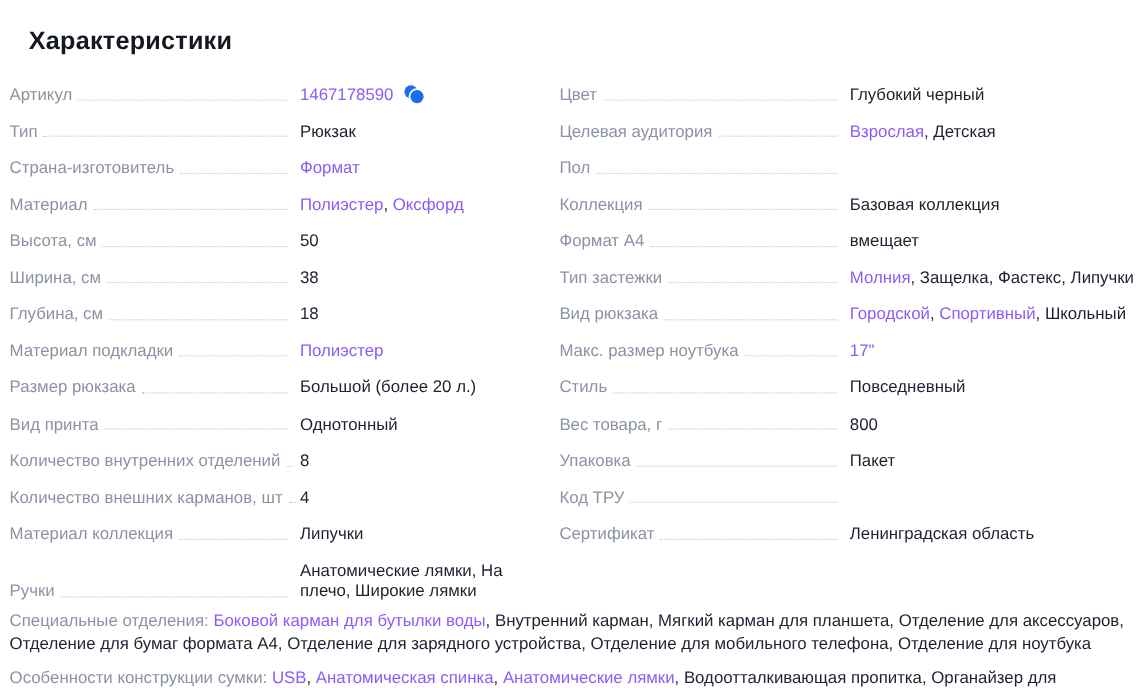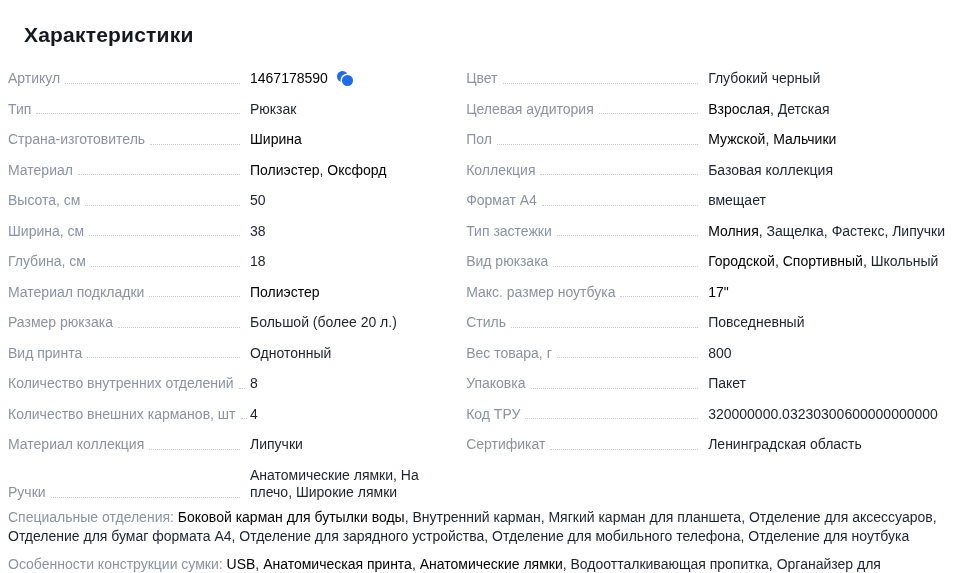--- a/index.html
+++ b/index.html
@@ -44,21 +44,21 @@
   .spec-value {
     flex: 1;
     font-size: 14px;
     line-height: 17.5px;
     color: #1d2230;
     white-space: nowrap;
     min-width: 0;
   }
   .spec-value.wrap { white-space: normal; }
   .spec-value.break { white-space: normal; word-break: break-all; }
-  a.val-link { color: #000000; text-decoration: none; cursor: pointer; }
+  a.val-link { color: #8b5cf6; text-decoration: none; cursor: pointer; }
   .copy-icon {
     display: inline-block;
     position: relative;
     width: 17px; height: 15px;
     margin-left: 8px;
     vertical-align: -3px;
     cursor: pointer;
   }
   .copy-icon .c1, .copy-icon .c2 {
     position: absolute;
@@ -97,21 +97,21 @@
             <span class="spec-label">Тип</span>
             <span class="dots"></span>
           </div>
           <div class="spec-value"><span>Рюкзак</span></div>
         </div>
         <div class="spec-row">
           <div class="label-cell">
             <span class="spec-label">Страна-изготовитель</span>
             <span class="dots"></span>
           </div>
-          <div class="spec-value"><a class="val-link" href="#">Ширина</a></div>
+          <div class="spec-value"><a class="val-link" href="#">Формат</a></div>
         </div>
         <div class="spec-row">
           <div class="label-cell">
             <span class="spec-label">Материал</span>
             <span class="dots"></span>
           </div>
           <div class="spec-value"><a class="val-link" href="#">Полиэстер</a><span>, </span><a class="val-link" href="#">Оксфорд</a></div>
         </div>
         <div class="spec-row">
           <div class="label-cell">
@@ -197,21 +197,20 @@
             <span class="spec-label">Целевая аудитория</span>
             <span class="dots"></span>
           </div>
           <div class="spec-value"><a class="val-link" href="#">Взрослая</a><span>, Детская</span></div>
         </div>
         <div class="spec-row">
           <div class="label-cell">
             <span class="spec-label">Пол</span>
             <span class="dots"></span>
           </div>
-          <div class="spec-value"><a class="val-link" href="#">Мужской</a><span>, </span><a class="val-link" href="#">Мальчики</a></div>
         </div>
         <div class="spec-row">
           <div class="label-cell">
             <span class="spec-label">Коллекция</span>
             <span class="dots"></span>
           </div>
           <div class="spec-value"><span>Базовая коллекция</span></div>
         </div>
         <div class="spec-row">
           <div class="label-cell">
@@ -260,28 +259,27 @@
             <span class="spec-label">Упаковка</span>
             <span class="dots"></span>
           </div>
           <div class="spec-value"><span>Пакет</span></div>
         </div>
         <div class="spec-row">
           <div class="label-cell">
             <span class="spec-label">Код ТРУ</span>
             <span class="dots"></span>
           </div>
-          <div class="spec-value wrap break"><span>320000000.03230300600000000000</span></div>
         </div>
         <div class="spec-row">
           <div class="label-cell">
             <span class="spec-label">Сертификат</span>
             <span class="dots"></span>
           </div>
           <div class="spec-value"><span>Ленинградская область</span></div>
         </div>
       </div>
   </div>
   <div class="footer" id="footer">
       <div class="f-section"><span class="f-label">Специальные отделения:</span><span> </span><a class="val-link" href="#">Боковой карман для бутылки воды</a><span>, Внутренний карман, Мягкий карман для планшета, Отделение для аксессуаров, Отделение для бумаг формата А4, Отделение для зарядного устройства, Отделение для мобильного телефона, Отделение для ноутбука</span></div>
-      <div class="f-section"><span class="f-label">Особенности конструкции сумки:</span><span> </span><a class="val-link" href="#">USB</a><span>, </span><a class="val-link" href="#">Анатомическая принта</a><span>, </span><a class="val-link" href="#">Анатомические лямки</a><span>, Водоотталкивающая пропитка, Органайзер для принадлежностей, Влагонепроницаемый</span></div>
+      <div class="f-section"><span class="f-label">Особенности конструкции сумки:</span><span> </span><a class="val-link" href="#">USB</a><span>, </span><a class="val-link" href="#">Анатомическая спинка</a><span>, </span><a class="val-link" href="#">Анатомические лямки</a><span>, Водоотталкивающая пропитка, Органайзер для принадлежностей, Влагонепроницаемый</span></div>
     </div>
 </div>
 
 </body></html>

